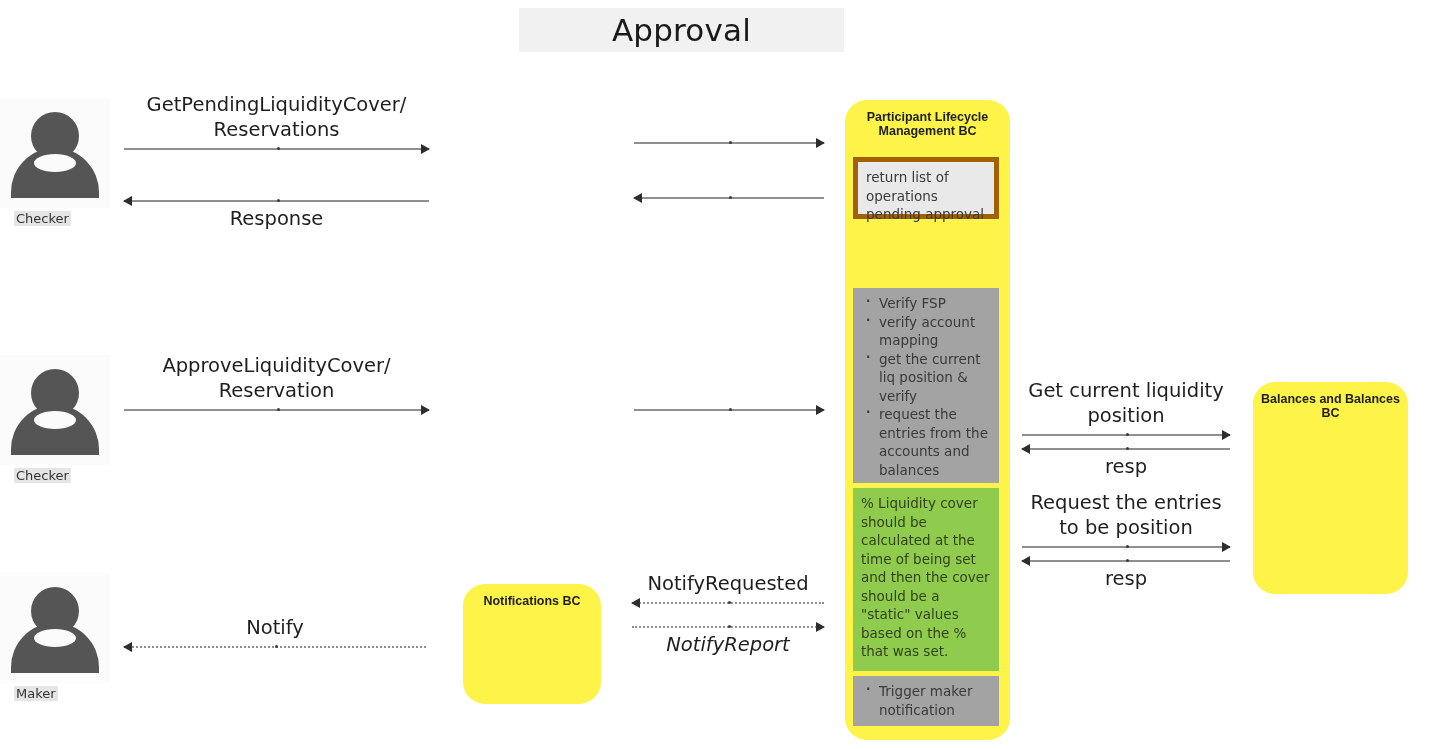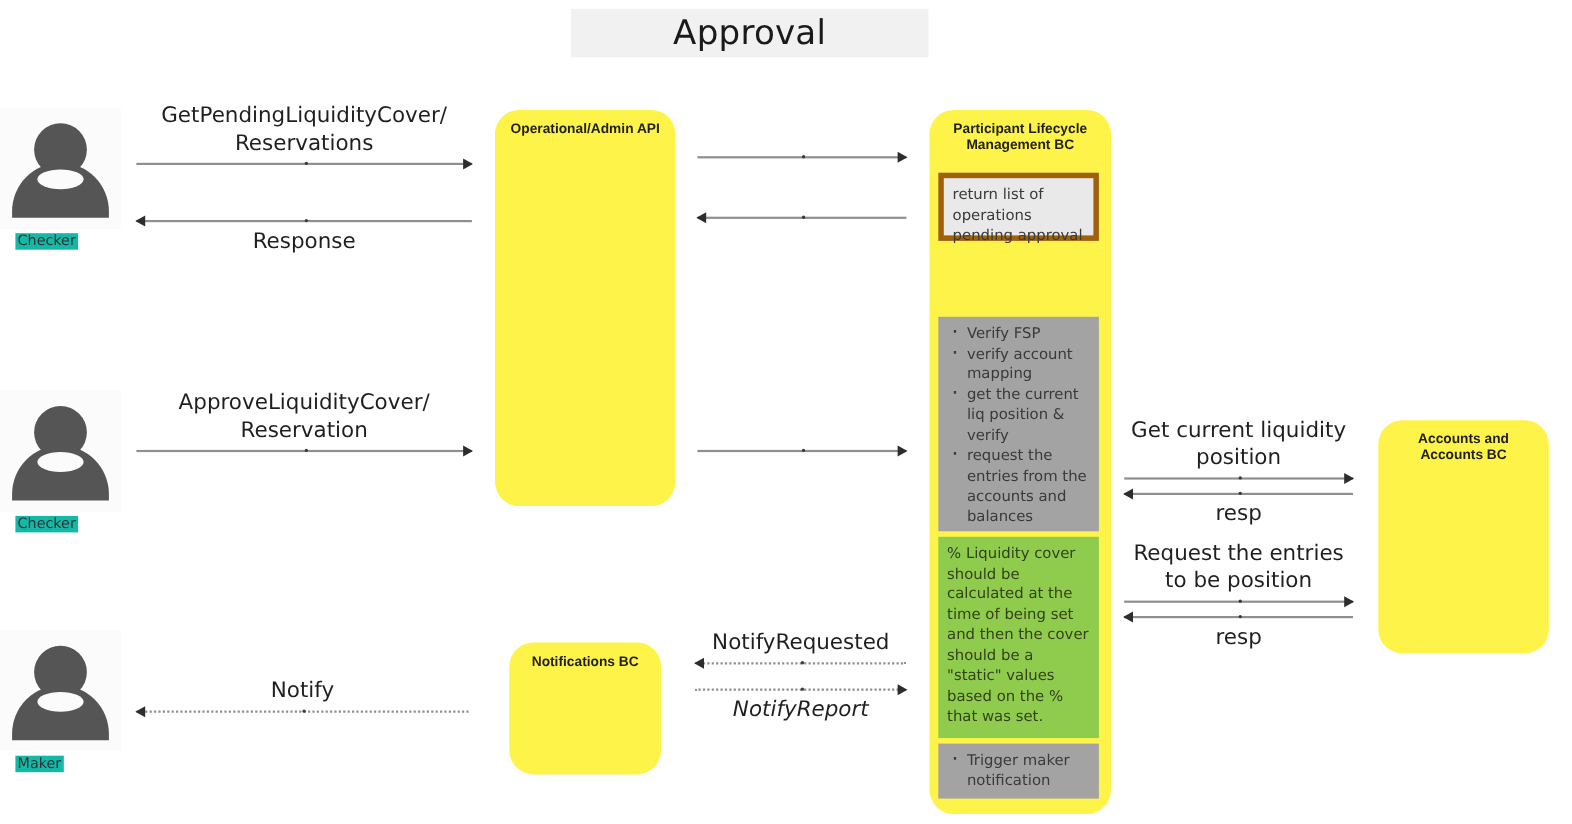--- a/index.html
+++ b/index.html
@@ -40,21 +40,21 @@
     width:88px;height:50px;background:#555555;
     border-top-left-radius:46px;border-top-right-radius:46px;
   }
   .actor .pic .neck{
     position:absolute;left:50%;top:56px;transform:translateX(-50%);
     width:42px;height:18px;border-radius:50%;background:#fbfbfb;
     z-index:2;
   }
   .actor .nm{
     display:inline-block;margin-left:14px;margin-top:2px;
-    background:#14b8a6;font-size:13px;color:#333;padding:0 2px;
+    background:#e5e5e5;font-size:13px;color:#333;padding:0 2px;
     font-family:"DejaVu Sans", sans-serif;
   }
 
   
   .lifebox{
     position:absolute;background:#fdf349;border-radius:22px;
     text-align:center;
   }
   .lifebox .hdr{
     display:block;font-size:12.5px;font-weight:bold;color:#1f1f1f;
@@ -131,35 +131,32 @@
 
   <div class="actor" style="left:0px;top:573px;">
     <div class="pic">
       <div class="head"></div>
       <div class="body"></div>
       <div class="neck"></div>
     </div>
     <span class="nm">Maker</span>
   </div>
 
-  <div class="lifebox" style="left:450px;top:100px;width:164px;height:360px;">
-    <span class="hdr">Operational/Admin API</span>
-  </div>
 
   <div class="lifebox" style="left:845px;top:100px;width:165px;height:640px;">
     <span class="hdr">Participant Lifecycle
 Management BC</span>
   </div>
 
   <div class="lifebox" style="left:463px;top:584px;width:138px;height:120px;">
     <span class="hdr">Notifications BC</span>
   </div>
 
   <div class="lifebox" style="left:1253px;top:382px;width:155px;height:212px;">
-    <span class="hdr">Accounts and Accounts
+    <span class="hdr">Balances and Balances
 BC</span>
   </div>
 
   <div class="note bordered" style="left:853px;top:157px;width:146px;height:62px;">
     <span>return list of operations pending approval</span>
   </div>
 
   <div class="note" style="left:853px;top:288px;width:146px;height:195px;">
     <ul>
       <li>Verify FSP</li>

